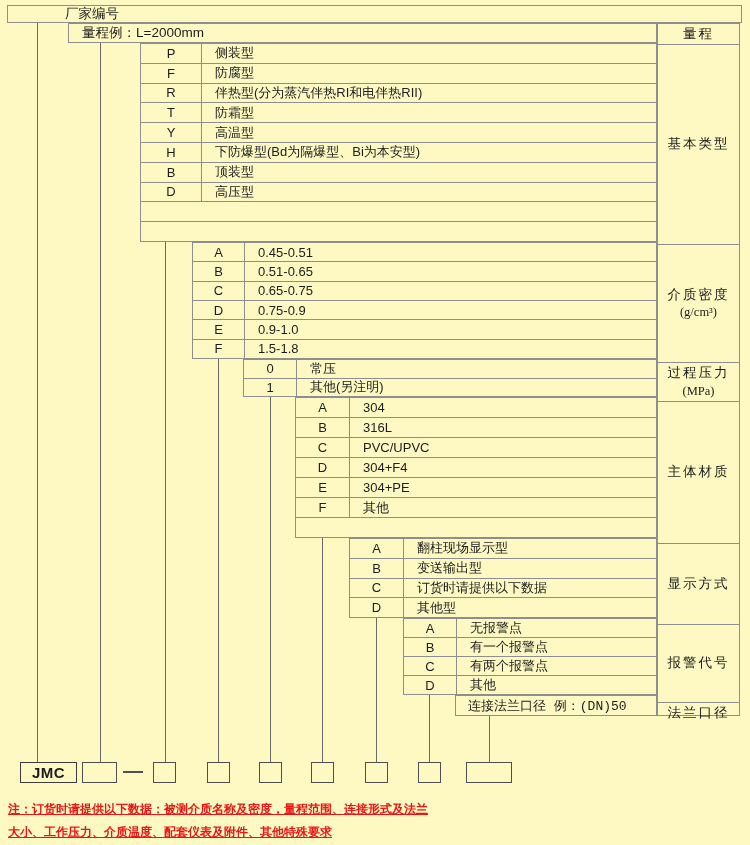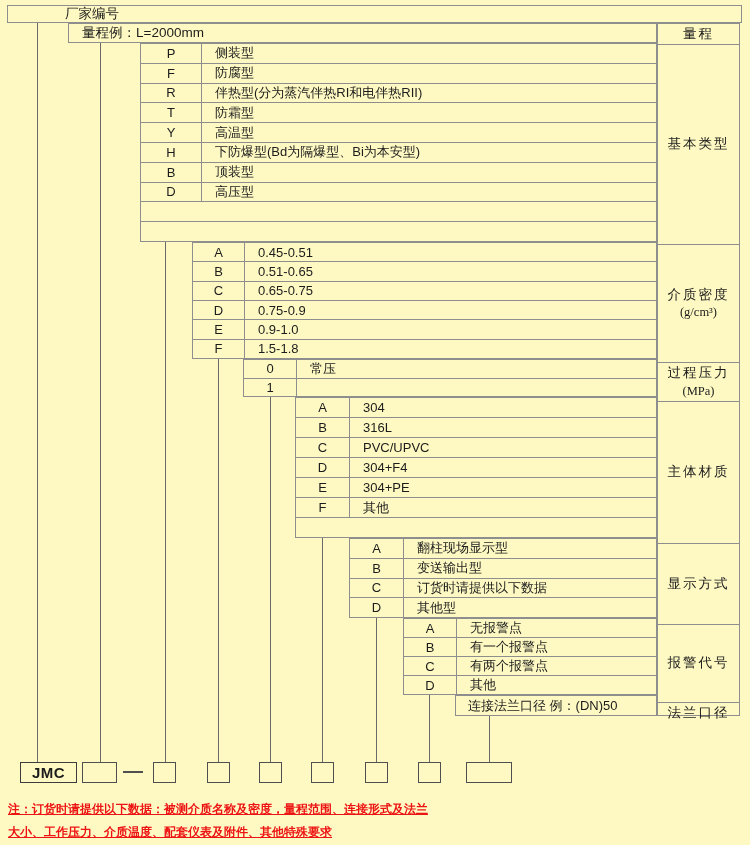--- a/index.html
+++ b/index.html
@@ -105,20 +105,21 @@
           <div class="desc-cell">1.5-1.8</div>
         </div>
       </div>
       <div class="abs tbox section" style="left: 243px; top: 359px; width: 414px; height: 38px;">
         <div class="sec-row">
           <div class="code-cell" style="width: 52px;">0</div>
           <div class="desc-cell">常压</div>
         </div>
         <div class="sec-row">
           <div class="code-cell" style="width: 52px;">1</div>
+          <div class="desc-cell">其他(另注明)</div>
         </div>
       </div>
       <div class="abs tbox section" style="left: 295px; top: 397px; width: 362px; height: 141px;">
         <div class="sec-row">
           <div class="code-cell" style="width: 53px;">A</div>
           <div class="desc-cell">304</div>
         </div>
         <div class="sec-row">
           <div class="code-cell" style="width: 53px;">B</div>
           <div class="desc-cell">316L</div>
@@ -170,21 +171,21 @@
         </div>
         <div class="sec-row">
           <div class="code-cell" style="width: 52px;">C</div>
           <div class="desc-cell">有两个报警点</div>
         </div>
         <div class="sec-row">
           <div class="code-cell" style="width: 52px;">D</div>
           <div class="desc-cell">其他</div>
         </div>
       </div>
-      <div class="abs tbox section" style="left: 455px; top: 695px; width: 202px; height: 21px;">
+      <div class="abs tbox section" style="left: 455px; top: 695px; width: 202px; height: 21px; font-family: Liberation Mono, monospace;">
         <div class="single-cell" style="flex: 1 1 0%;">连接法兰口径 例：(DN)50</div>
       </div>
     </div>
 
   <div id="side-root">
       <div class="abs side-col" style="left: 657px; top: 23px; width: 83px; height: 693px;">
         <div class="side-cell" style="flex: 0 0 auto; height: 20px;">
           <div class="">量程</div>
         </div>
         <div class="side-cell" style="flex: 0 0 auto; height: 199px;">

